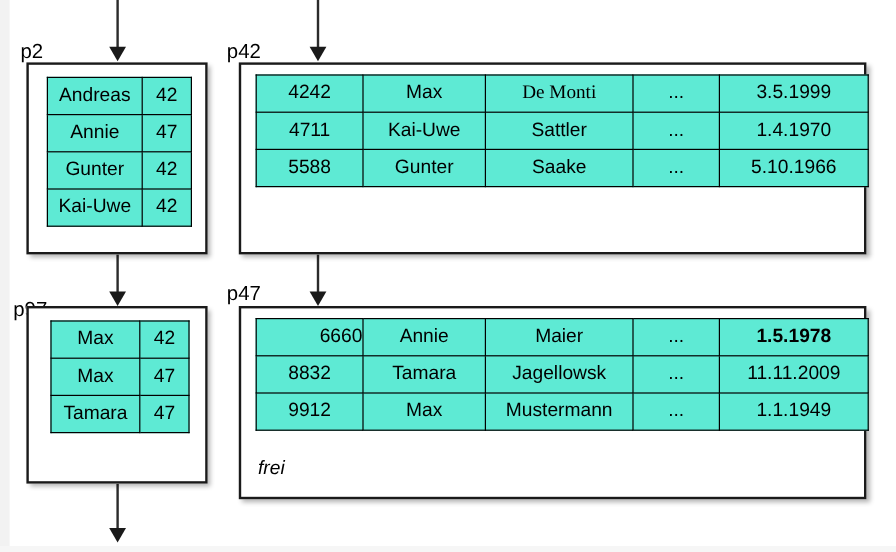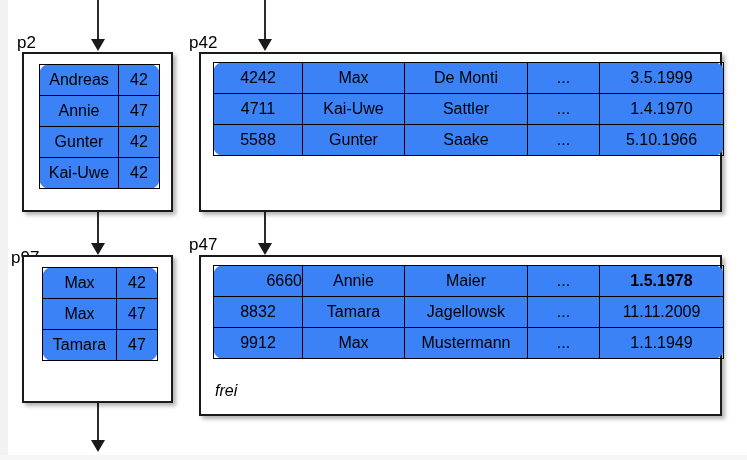--- a/index.html
+++ b/index.html
@@ -51,23 +51,22 @@
     font-weight: 400;
     line-height: 1;
     color: #000000;
     white-space: nowrap;
   }
 
   
   table.grid {
     position: absolute;
     border-collapse: collapse;
-    background: #3b82f6;
+    background: #5eead4;
     table-layout: fixed;
-    border-radius: 11px;
   }
   table.grid td {
     border: 1px solid #000000;
     text-align: center;
     font-size: 16px;
     font-weight: 400;
     color: #000000;
     padding: 0;
     height: 30px;
     white-space: nowrap;
@@ -163,21 +162,21 @@
     </tbody>
   </table>
 
   <div class="page-label" style="left:189px; top:34px;">p42</div>
   <div class="page-box" style="left:199px; top:52px; width:523px; height:160px;"></div>
   <table class="grid" style="left:213px; top:62px; width:505px;">
     <tbody>
       <tr>
         <td style="width:88px;">4242</td>
         <td style="width:101px;">Max</td>
-        <td style="width:122px;">De Monti</td>
+        <td style="width:122px;font-family:Liberation Serif, serif;">De Monti</td>
         <td style="width:71px;">...</td>
         <td style="width:123px;">3.5.1999</td>
       </tr>
       <tr>
         <td>4711</td>
         <td>Kai-Uwe</td>
         <td>Sattler</td>
         <td>...</td>
         <td>1.4.1970</td>
       </tr>

